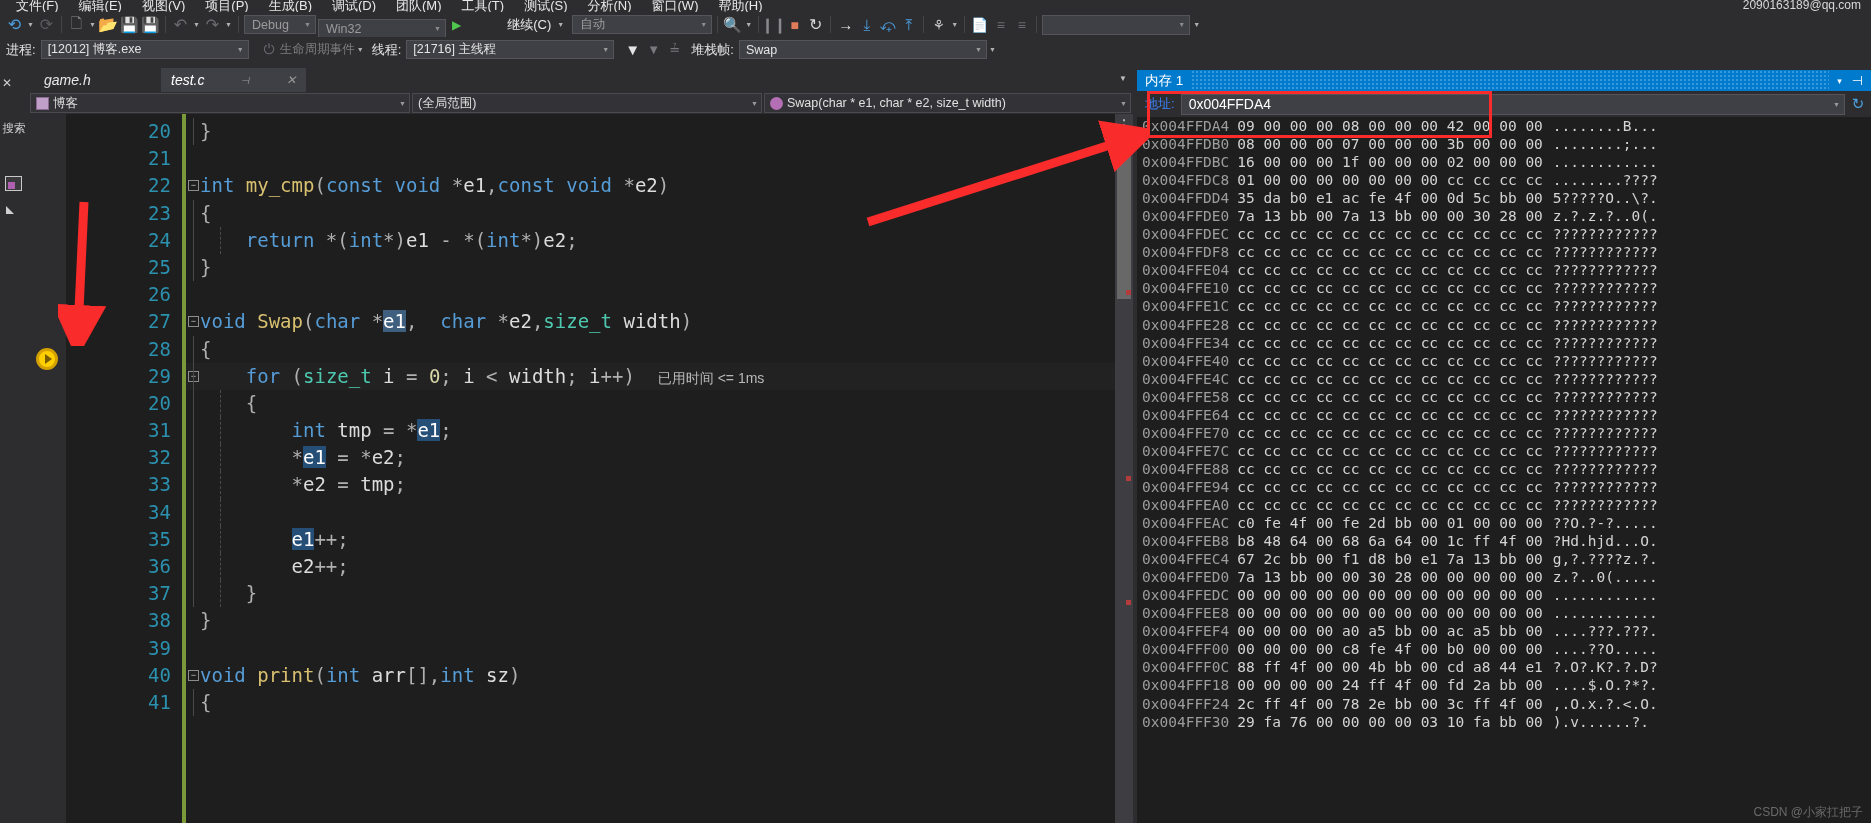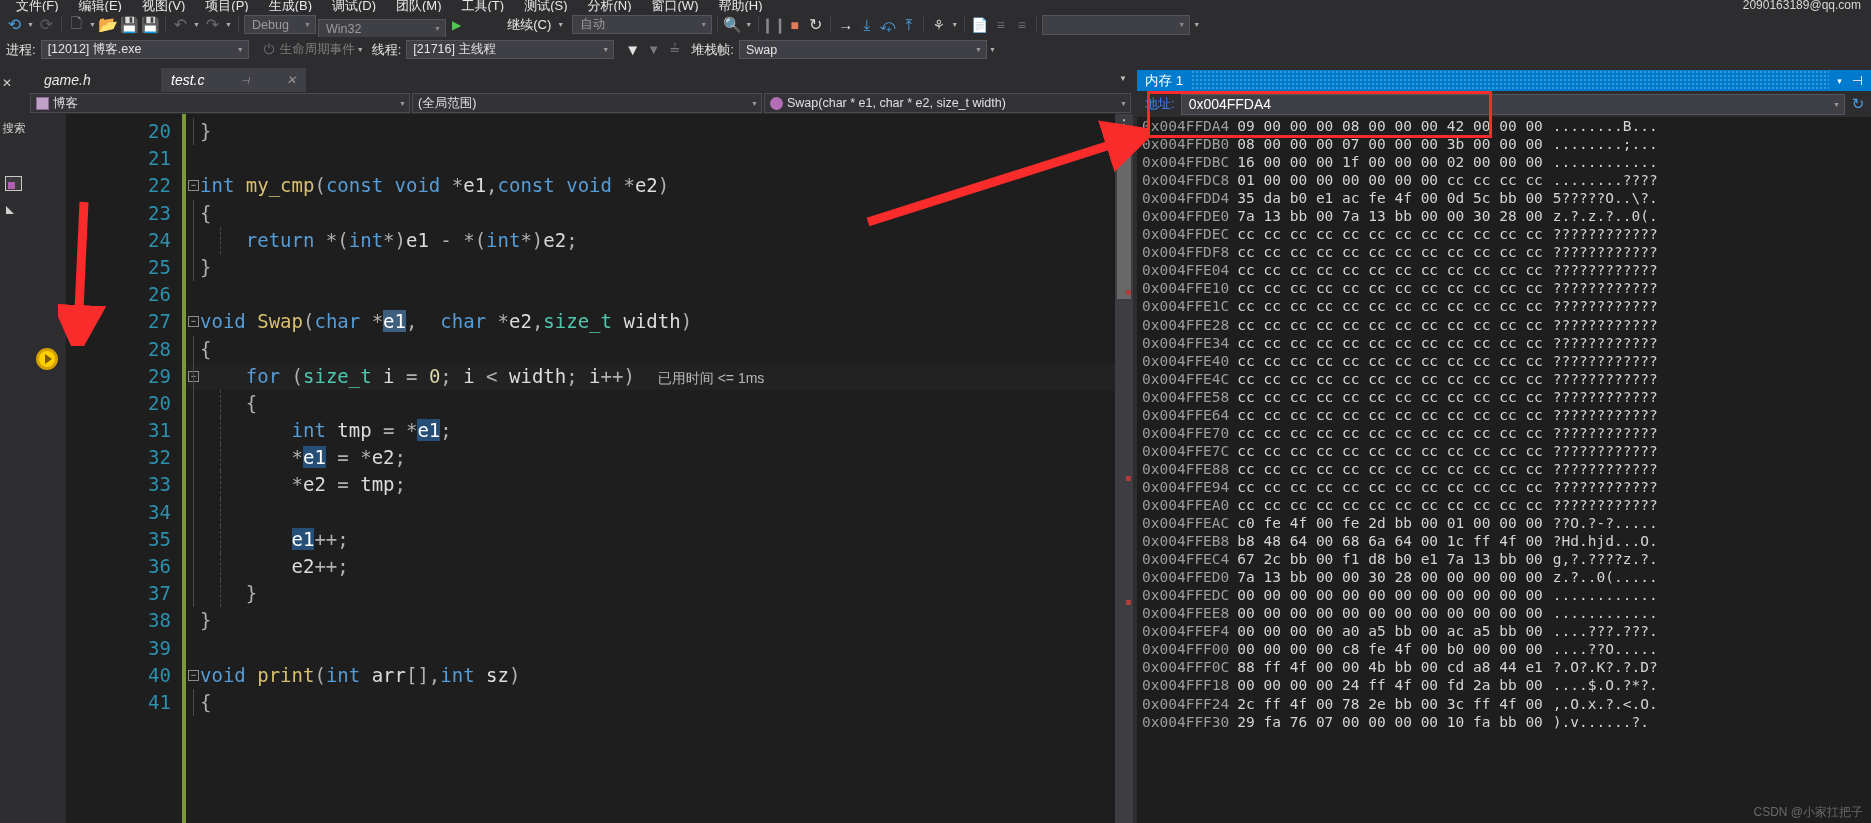--- a/index.html
+++ b/index.html
@@ -513,21 +513,21 @@
           <div class="mrow"><span class="ma">0x004FFEB8</span><span class="mh">b8 48 64 00 68 6a 64 00 1c ff 4f 00</span><span class="mt">?Hd.hjd...O.</span></div>
           <div class="mrow"><span class="ma">0x004FFEC4</span><span class="mh">67 2c bb 00 f1 d8 b0 e1 7a 13 bb 00</span><span class="mt">g,?.????z.?.</span></div>
           <div class="mrow"><span class="ma">0x004FFED0</span><span class="mh">7a 13 bb 00 00 30 28 00 00 00 00 00</span><span class="mt">z.?..0(.....</span></div>
           <div class="mrow"><span class="ma">0x004FFEDC</span><span class="mh">00 00 00 00 00 00 00 00 00 00 00 00</span><span class="mt">............</span></div>
           <div class="mrow"><span class="ma">0x004FFEE8</span><span class="mh">00 00 00 00 00 00 00 00 00 00 00 00</span><span class="mt">............</span></div>
           <div class="mrow"><span class="ma">0x004FFEF4</span><span class="mh">00 00 00 00 a0 a5 bb 00 ac a5 bb 00</span><span class="mt">....???.???.</span></div>
           <div class="mrow"><span class="ma">0x004FFF00</span><span class="mh">00 00 00 00 c8 fe 4f 00 b0 00 00 00</span><span class="mt">....??O.....</span></div>
           <div class="mrow"><span class="ma">0x004FFF0C</span><span class="mh">88 ff 4f 00 00 4b bb 00 cd a8 44 e1</span><span class="mt">?.O?.K?.?.D?</span></div>
           <div class="mrow"><span class="ma">0x004FFF18</span><span class="mh">00 00 00 00 24 ff 4f 00 fd 2a bb 00</span><span class="mt">....$.O.?*?.</span></div>
           <div class="mrow"><span class="ma">0x004FFF24</span><span class="mh">2c ff 4f 00 78 2e bb 00 3c ff 4f 00</span><span class="mt">,.O.x.?.&lt;.O.</span></div>
-          <div class="mrow"><span class="ma">0x004FFF30</span><span class="mh">29 fa 76 07 00 00 00 00 10 fa bb 00</span><span class="mt">).v......?.</span></div>
+          <div class="mrow"><span class="ma">0x004FFF30</span><span class="mh">29 fa 76 00 00 00 00 03 10 fa bb 00</span><span class="mt">).v......?.</span></div>
         </div>
     </div>
     <div class="wm">CSDN @小家扛把子</div>
   </div>
 
   <div class="redbox"></div>
 
   <svg class="ann" style="left:860px;top:120px;width:290px;height:110px;" viewBox="0 0 290 110">
     <defs>
       <marker id="ah1" markerWidth="6" markerHeight="6" refX="3" refY="3" orient="auto">

